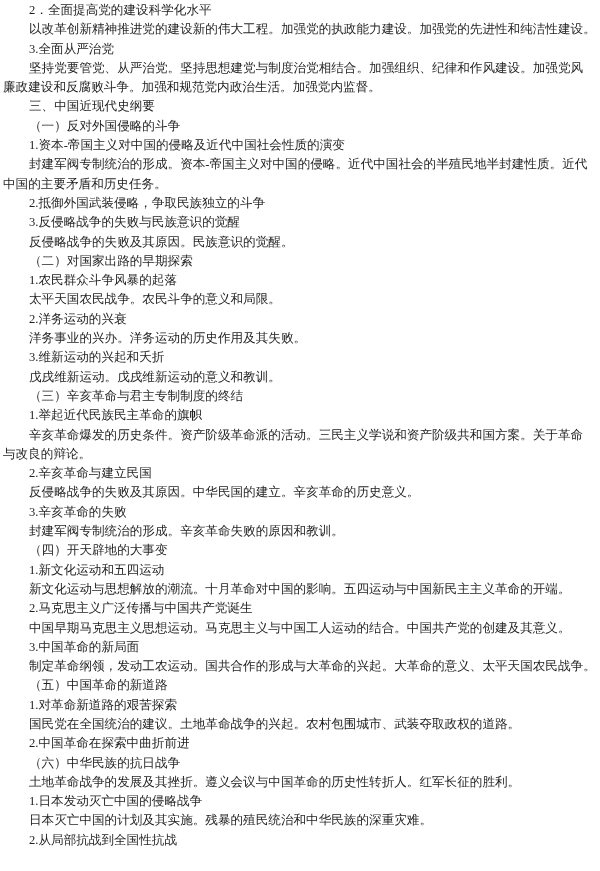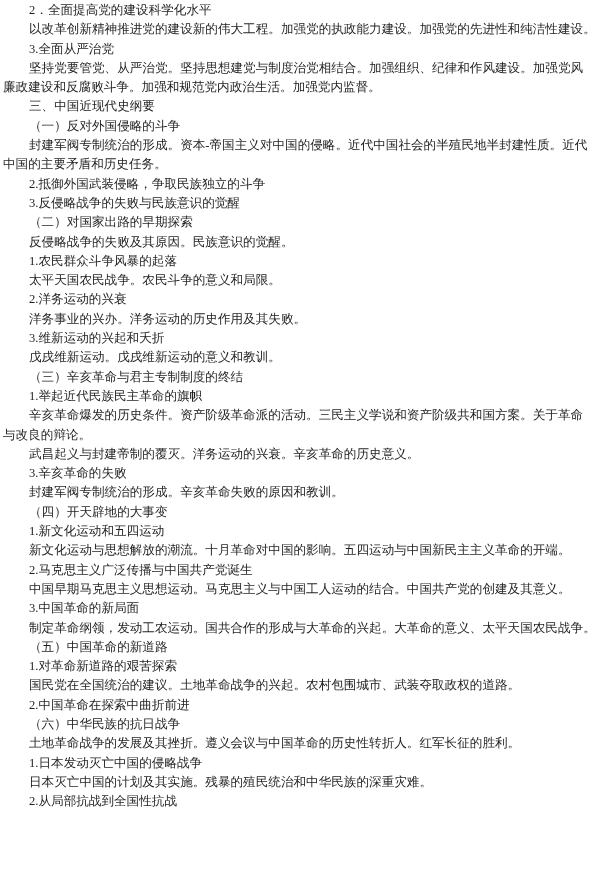--- a/index.html
+++ b/index.html
@@ -35,37 +35,39 @@
 
 <div class="page">
   <div class="doc-body" id="doc-lines" style="color: rgb(31, 31, 31);">
       <div class="text-line indent">2．全面提高党的建设科学化水平</div>
       <div class="text-line indent">以改革创新精神推进党的建设新的伟大工程。加强党的执政能力建设。加强党的先进性和纯洁性建设。</div>
       <div class="text-line indent">3.全面从严治党</div>
       <div class="text-line indent">坚持党要管党、从严治党。坚持思想建党与制度治党相结合。加强组织、纪律和作风建设。加强党风</div>
       <div class="text-line">廉政建设和反腐败斗争。加强和规范党内政治生活。加强党内监督。</div>
       <div class="text-line indent">三、中国近现代史纲要</div>
       <div class="text-line indent">（一）反对外国侵略的斗争</div>
+      <div class="text-line indent">1.资本-帝国主义对中国的侵略及近代中国社会性质的演变</div>
       <div class="text-line indent">封建军阀专制统治的形成。资本-帝国主义对中国的侵略。近代中国社会的半殖民地半封建性质。近代</div>
       <div class="text-line">中国的主要矛盾和历史任务。</div>
       <div class="text-line indent">2.抵御外国武装侵略，争取民族独立的斗争</div>
       <div class="text-line indent">3.反侵略战争的失败与民族意识的觉醒</div>
+      <div class="text-line indent">反侵略战争的失败及其原因。民族意识的觉醒。</div>
       <div class="text-line indent">（二）对国家出路的早期探索</div>
-      <div class="text-line indent">反侵略战争的失败及其原因。民族意识的觉醒。</div>
       <div class="text-line indent">1.农民群众斗争风暴的起落</div>
       <div class="text-line indent">太平天国农民战争。农民斗争的意义和局限。</div>
       <div class="text-line indent">2.洋务运动的兴衰</div>
       <div class="text-line indent">洋务事业的兴办。洋务运动的历史作用及其失败。</div>
       <div class="text-line indent">3.维新运动的兴起和夭折</div>
       <div class="text-line indent">戊戌维新运动。戊戌维新运动的意义和教训。</div>
       <div class="text-line indent">（三）辛亥革命与君主专制制度的终结</div>
       <div class="text-line indent">1.举起近代民族民主革命的旗帜</div>
       <div class="text-line indent">辛亥革命爆发的历史条件。资产阶级革命派的活动。三民主义学说和资产阶级共和国方案。关于革命</div>
       <div class="text-line">与改良的辩论。</div>
-      <div class="text-line indent">武昌起义与封建帝制的覆灭。洋务运动的兴衰。辛亥革命的历史意义。</div>
+      <div class="text-line indent">2.辛亥革命与建立民国</div>
+      <div class="text-line indent">反侵略战争的失败及其原因。中华民国的建立。辛亥革命的历史意义。</div>
       <div class="text-line indent">3.辛亥革命的失败</div>
       <div class="text-line indent">封建军阀专制统治的形成。辛亥革命失败的原因和教训。</div>
       <div class="text-line indent">（四）开天辟地的大事变</div>
       <div class="text-line indent">1.新文化运动和五四运动</div>
       <div class="text-line indent">新文化运动与思想解放的潮流。十月革命对中国的影响。五四运动与中国新民主主义革命的开端。</div>
       <div class="text-line indent">2.马克思主义广泛传播与中国共产党诞生</div>
       <div class="text-line indent">中国早期马克思主义思想运动。马克思主义与中国工人运动的结合。中国共产党的创建及其意义。</div>
       <div class="text-line indent">3.中国革命的新局面</div>
       <div class="text-line indent">制定革命纲领，发动工农运动。国共合作的形成与大革命的兴起。大革命的意义、太平天国农民战争。</div>
       <div class="text-line indent">（五）中国革命的新道路</div>

